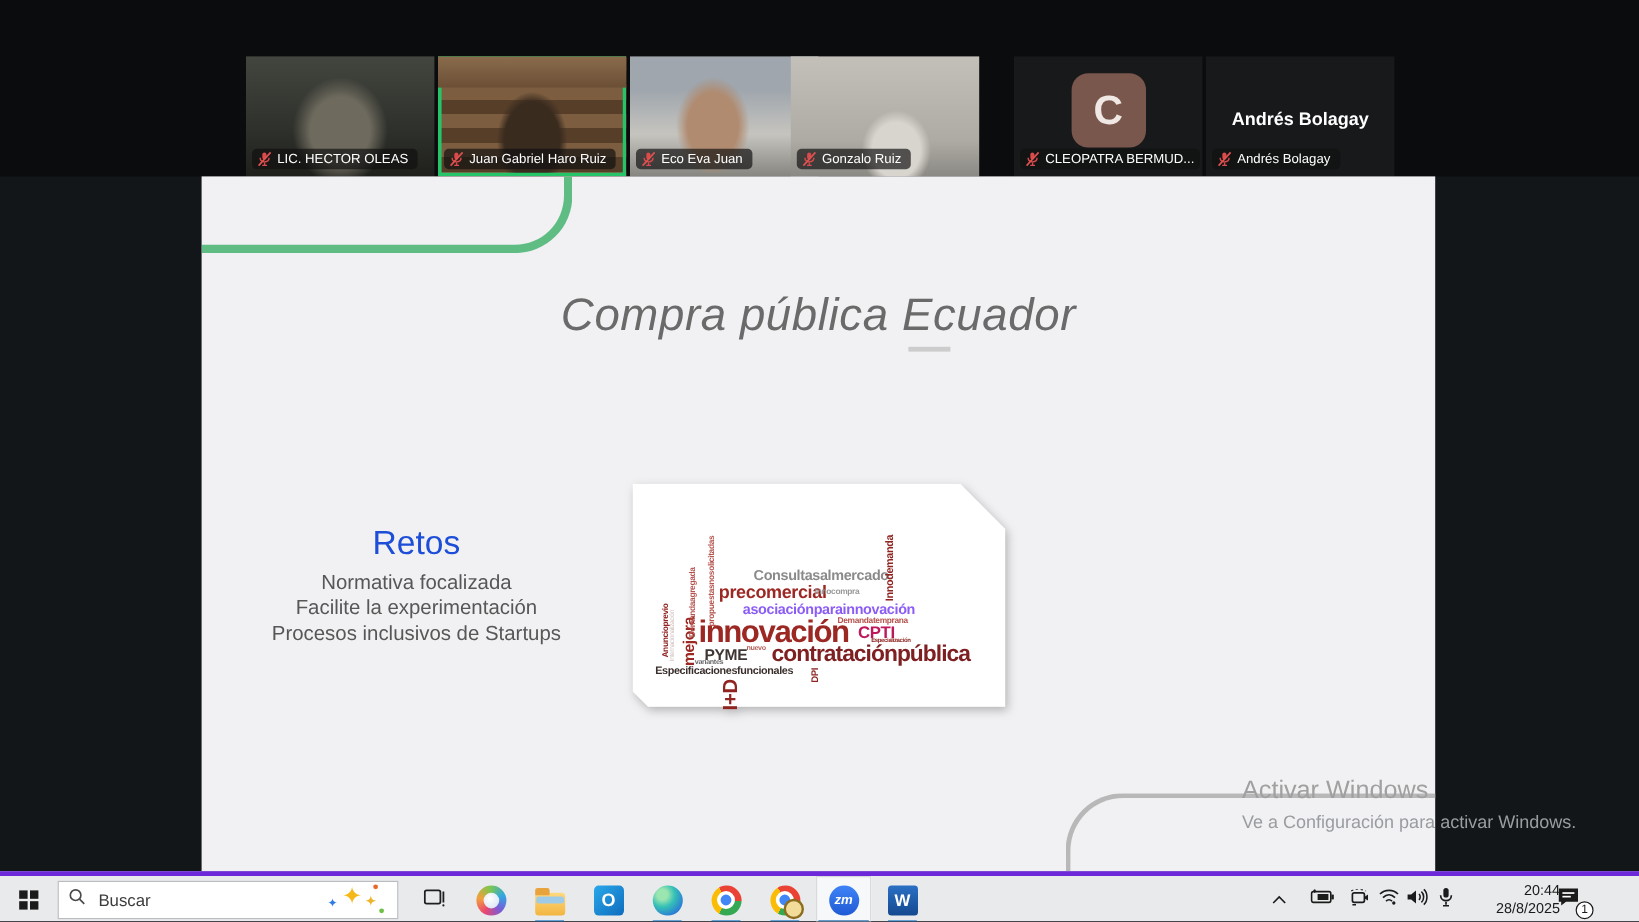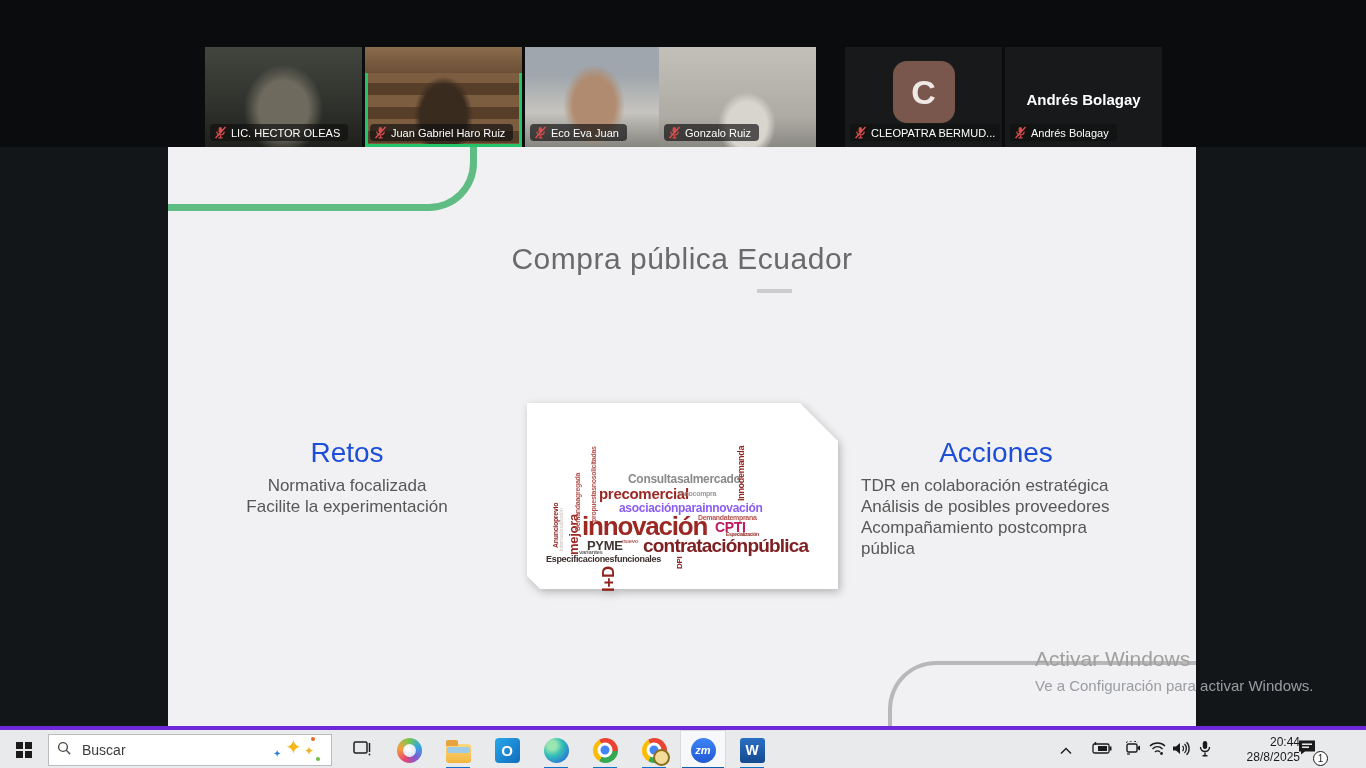--- a/index.html
+++ b/index.html
@@ -24,21 +24,21 @@
   .avatar{position:absolute;left:50%;top:14px;transform:translateX(-50%);width:62px;height:62px;border-radius:14px;background:#7a574d;display:flex;align-items:center;justify-content:center;color:#efe8e4;font-size:34px;font-weight:bold;}
   .center-name{position:absolute;left:0;right:0;top:44px;text-align:center;color:#ffffff;font-weight:bold;font-size:15px;}
   .ptag{position:absolute;left:5px;bottom:6px;display:flex;align-items:center;gap:4px;background:rgba(16,16,16,.68);border-radius:4px;padding:2px 8px 2px 4px;max-width:150px;}
   .ptag span{color:#fff;font-size:11px;white-space:nowrap;}
   .micmute{flex:0 0 auto;display:block;}
 
   
   .slide{position:absolute;left:168px;top:147px;width:1028px;height:579px;background:#f1f0f2;overflow:hidden;}
   .deco-green{position:absolute;left:0;top:-10px;width:309px;height:74px;border-right:7px solid #5fbd84;border-bottom:7px solid #5fbd84;border-bottom-right-radius:48px;}
   .deco-gray{position:absolute;left:720px;top:514px;width:309px;height:72px;border-left:4px solid #b8b8b8;border-top:4px solid #b8b8b8;border-top-left-radius:48px;}
-  .slide-title{position:absolute;left:0;top:95px;width:100%;text-align:center;font-size:30px;color:#6a6a6a;letter-spacing:.5px;}
+  .slide-title{position:absolute;left:0;top:95px;width:100%;text-align:center;font-size:38px;color:#6a6a6a;letter-spacing:.5px;font-style:italic;}
   .title-underline{position:absolute;left:589px;top:142px;width:35px;height:4px;background:#cccccc;}
   .colblock .hd{font-size:28px;color:#1d4ed8;text-align:center;margin-bottom:6px;}
   .colblock .line{font-size:17px;color:#575757;line-height:21px;}
   .retos{position:absolute;left:40px;top:290px;width:278px;text-align:center;}
   .acciones{position:absolute;left:693px;top:290px;width:270px;text-align:left;}
   .acciones .hd{text-align:center;}
 
   
   .card{position:absolute;left:359px;top:256px;width:311px;height:186px;filter:drop-shadow(2px 3px 4px rgba(0,0,0,.25));}
   .card-inner{position:absolute;inset:0;background:#ffffff;clip-path:polygon(0 0,273px 0,311px 38px,311px 211px,38px 211px,0 173px);}
@@ -208,20 +208,21 @@
   <div class="slide">
     <div class="deco-green"></div>
     <div class="slide-title">Compra pública Ecuador</div>
     <div class="title-underline"></div>
 
     <div class="colblock retos">
       <div class="hd">Retos</div>
       <div>
           <div class="line">Normativa focalizada</div>
           <div class="line">Facilite la experimentación</div>
+          <div class="line">Procesos inclusivos de Startups</div>
         </div>
     </div>
 
     <div class="card">
       <div class="card-inner" id="cloud">
           <span class="cw" style="left: 101px; top: 70px; font-size: 12px; color: rgb(138, 138, 138); font-weight: 700;">Consultasalmercado</span>
           <span class="cw" style="left: 72px; top: 83px; font-size: 15px; color: rgb(156, 40, 36); font-weight: 700;">precomercial</span>
           <span class="cw" style="left: 152px; top: 87px; font-size: 7px; color: rgb(154, 154, 154); font-weight: 700;">Innocompra</span>
           <span class="cw" style="left: 92px; top: 99px; font-size: 12px; color: #8b5cf6; font-weight: 700;">asociaciónparainnovación</span>
           <span class="cw v" style="left: 210px; top: 98px; font-size: 9px; color: rgb(143, 36, 32); font-weight: 700;">Innodemanda</span>
@@ -237,28 +238,20 @@
           <span class="cw" style="left: 19px; top: 152px; font-size: 9px; color: rgb(58, 46, 44); font-weight: 700;">Especificacionesfuncionales</span>
           <span class="cw v" style="left: 73px; top: 189px; font-size: 17px; color: rgb(143, 36, 32); font-weight: 700;">I+D</span>
           <span class="cw v" style="left: 149px; top: 166px; font-size: 8px; color: rgb(143, 36, 32); font-weight: 700;">DPI</span>
           <span class="cw v" style="left: 25px; top: 145px; font-size: 7px; color: rgb(143, 36, 32); font-weight: 700;">Anuncioprevio</span>
           <span class="cw v" style="left: 32px; top: 148px; font-size: 5.5px; color: rgb(207, 192, 191); font-weight: 400;">Internacionalización</span>
           <span class="cw v" style="left: 47px; top: 128px; font-size: 7px; color: rgb(181, 83, 78); font-weight: 700;">Demandaagregada</span>
           <span class="cw v" style="left: 63px; top: 119px; font-size: 7px; color: rgb(181, 83, 78); font-weight: 700;">propuestasnosolicitadas</span>
         </div>
     </div>
 
-    <div class="colblock acciones">
-      <div class="hd">Acciones</div>
-      <div>
-          <div class="line">TDR en colaboración estratégica</div>
-          <div class="line">Análisis de posibles proveedores</div>
-          <div class="line">Acompañamiento postcompra pública</div>
-        </div>
-    </div>
 
     <div class="deco-gray"></div>
   </div>
 
   <div class="wm1">Activar Windows</div>
   <div class="wm2">Ve a Configuración para activar Windows.</div>
 
   <div class="taskbar">
     <div class="startbtn">
       <span class="winlogo">

